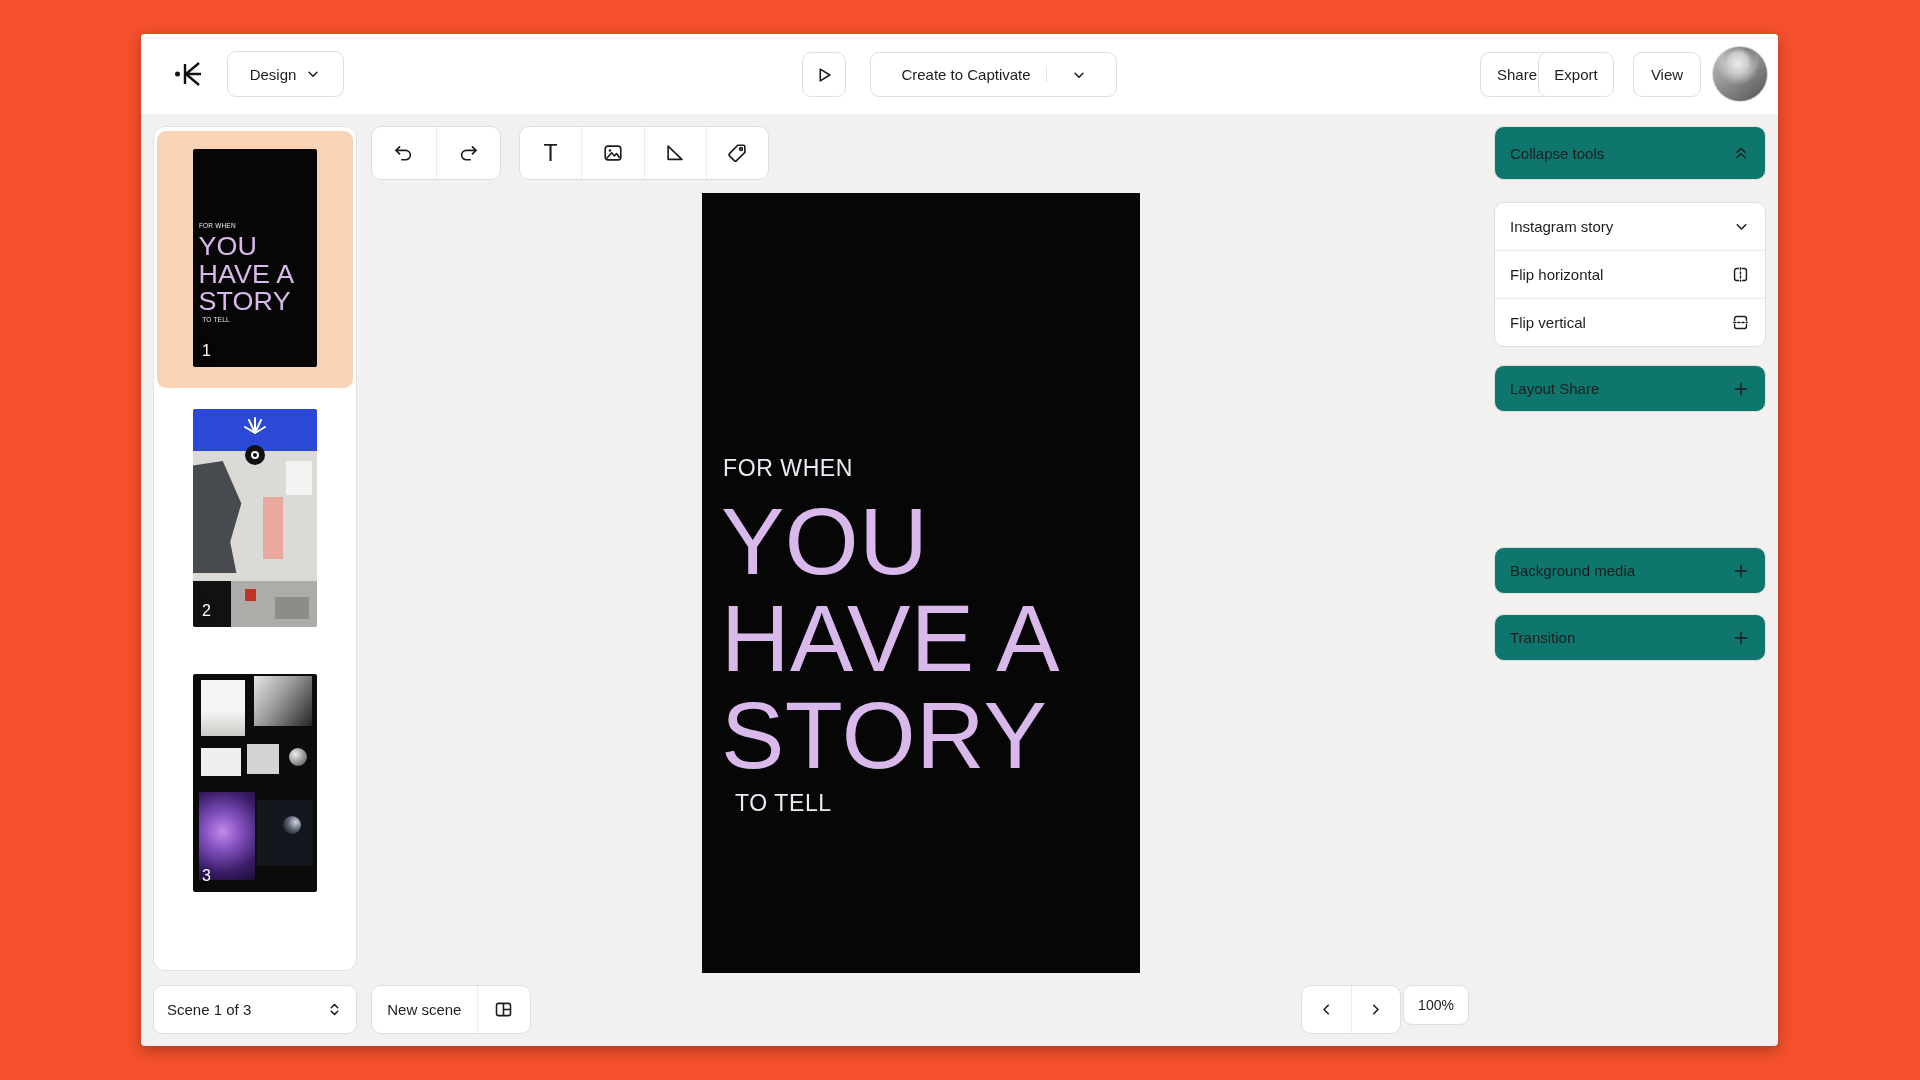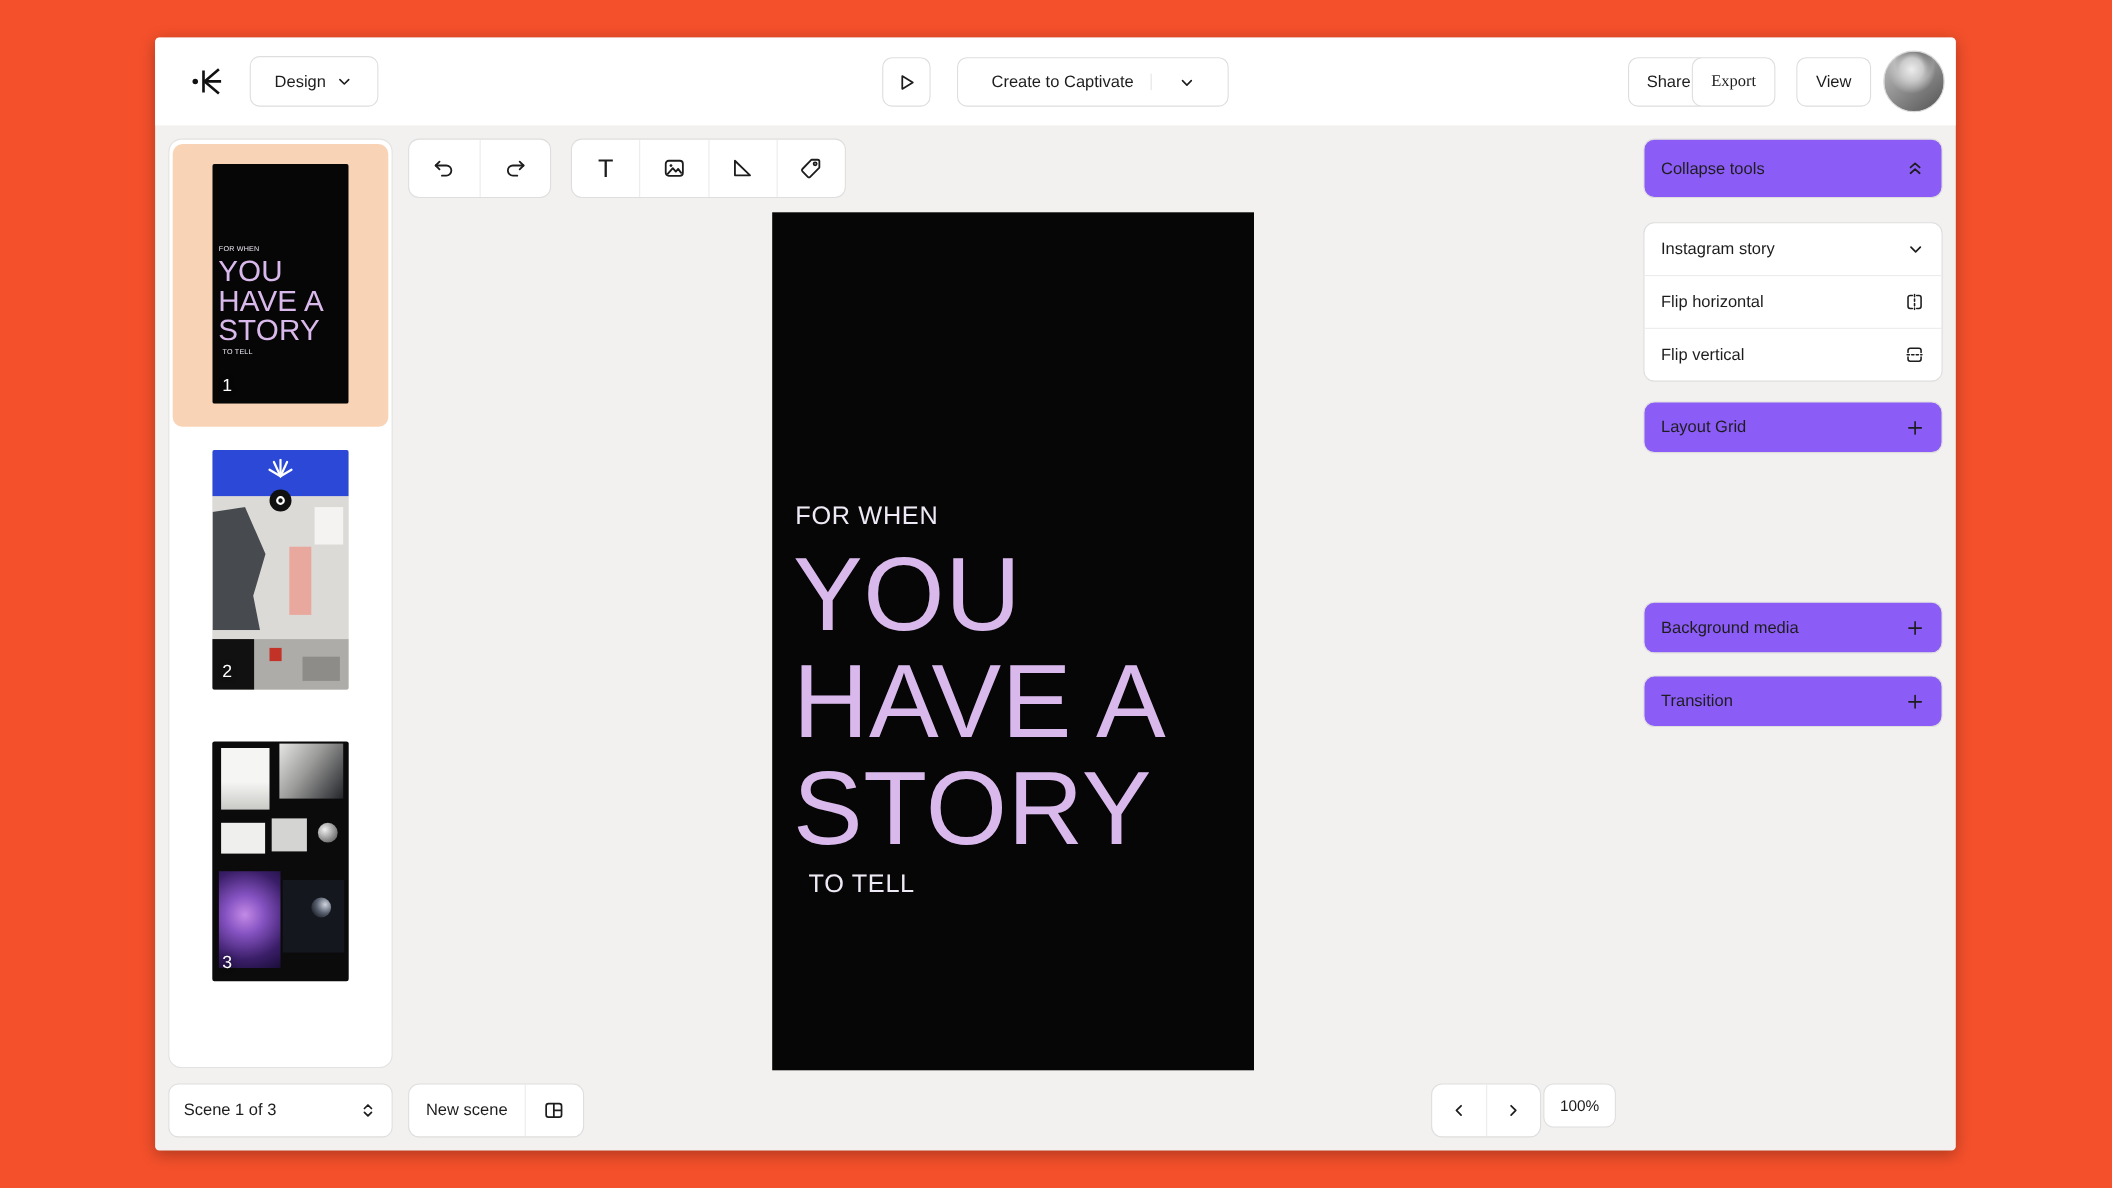--- a/index.html
+++ b/index.html
@@ -20,21 +20,21 @@
 
   
   .logo { position:absolute; left:32px; top:25px; }
   .design-btn { left:86px; top:17px; width:117px; height:46px; }
   .play-btn { left:661px; top:18px; width:44px; height:45px; }
   .create-btn { left:729px; top:18px; width:247px; height:45px; padding:14px; justify-content:flex-start; }
   .create-btn .create-label { flex:1; text-align:center; padding-left:10px; }
   .create-btn .split { width:1px; height:100%; background:#e3e3e3; }
   .create-btn .caret-cell { width:46px; height:100%; display:flex; align-items:center; justify-content:center; }
   .share-btn { left:1303px; top:18px; width:74px; height:45px;margin-left:36px; }
-  .export-btn { left:1397px; top:18px; width:76px; height:45px;font-family:Liberation Serif, serif; }
+  .export-btn { left:1397px; top:18px; width:76px; height:45px; }
   .view-btn { left:1492px; top:18px; width:68px; height:45px; }
   .avatar { position:absolute; left:1571px; top:12px; width:56px; height:56px; border-radius:50%;
             background:
               radial-gradient(circle at 46% 30%, #ececec 0%, #cacaca 22%, rgba(0,0,0,0) 46%),
               radial-gradient(circle at 50% 18%, #3c3c3c 0%, #3c3c3c 18%, rgba(0,0,0,0) 34%),
               linear-gradient(140deg, #c2c2c2 0%, #8f8f8f 48%, #525252 100%);
             border:1px solid #d8d8d8; cursor:pointer; }
 
   
   .sidebar { position:absolute; left:12px; top:92px; width:204px; height:845px;
@@ -103,21 +103,21 @@
                                 font-size:15px; font-weight:500; cursor:pointer; }
   .newscene-group .icon-cell { width:53px; display:flex; align-items:center; justify-content:center; cursor:pointer; }
   .pager-group { left:1160px; top:951px; width:100px; height:49px; }
   .pager-group .cell { width:49px; }
   .zoom-chip { left:1262px; top:951px; width:66px; height:40px; font-size:14px; }
 
   
   .canvas-board { position:absolute; left:561px; top:159px; width:438px; height:780px; cursor:pointer; }
 
   
-  .panel-row { position:absolute; left:1353px; width:272px; height:47px; background:#8b5cf6;
+  .panel-row { position:absolute; left:1353px; width:272px; height:47px; background:#0f766e;
                border:1px solid #dedede; border-radius:10px; display:flex; align-items:center;
                justify-content:space-between; padding:0 15px; font-size:15px; font-weight:500; cursor:pointer; }
   .collapse-row { top:92px; height:54px; }
   .panel-card { position:absolute; left:1353px; width:272px; background:#fff;
                 border:1px solid #dedede; border-radius:10px; overflow:hidden; }
   .format-card { top:168px; height:145px; }
   .color-card { top:397px; height:95px; }
   .card-row { height:47px; display:flex; align-items:center; justify-content:space-between;
               padding:0 15px; font-size:15px; font-weight:500; cursor:pointer; }
   .hdiv { height:1px; background:#ececec; margin:0; }
@@ -336,21 +336,21 @@
         <svg width="19" height="19" viewBox="0 0 24 24" fill="none" stroke="#1d1d1d" stroke-width="1.8" stroke-linecap="round">
           <path d="M4.5 9.5 V7 A2.5 2.5 0 0 1 7 4.5 H17 A2.5 2.5 0 0 1 19.5 7 V9.5"></path>
           <path d="M4.5 14.5 V17 A2.5 2.5 0 0 0 7 19.5 H17 A2.5 2.5 0 0 0 19.5 17 V14.5"></path>
           <line x1="3.5" y1="12" x2="20.5" y2="12" stroke-dasharray="2.6 2.6"></line>
         </svg>
       </span>
     </div>
   </div>
 
   <div class="panel-row grid-row">
-    <span>Layout Grid</span>
+    <span>Layout Share</span>
     <span class="icon">
       <svg width="18" height="18" viewBox="0 0 24 24" fill="none" stroke="#1d1d1d" stroke-width="2" stroke-linecap="round">
           <line x1="12" y1="4.5" x2="12" y2="19.5"></line>
           <line x1="4.5" y1="12" x2="19.5" y2="12"></line>
         </svg>
     </span>
   </div>
 
 
   <div class="panel-row media-row">

